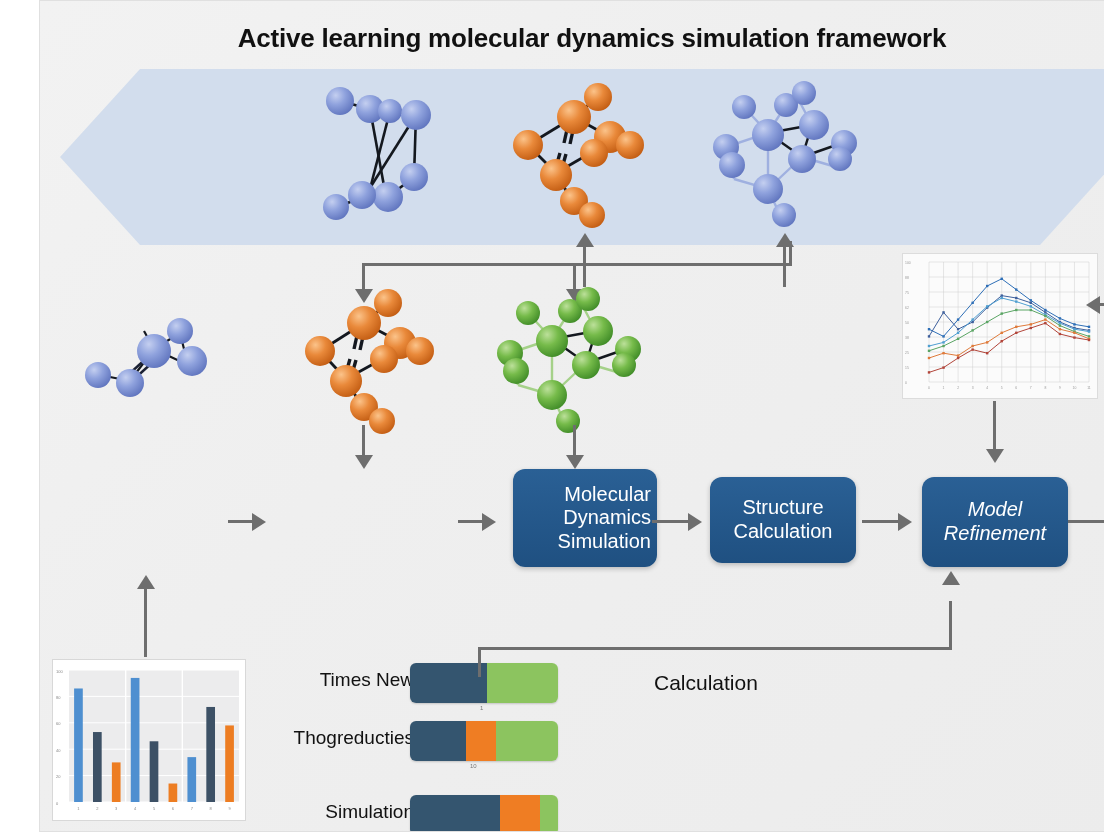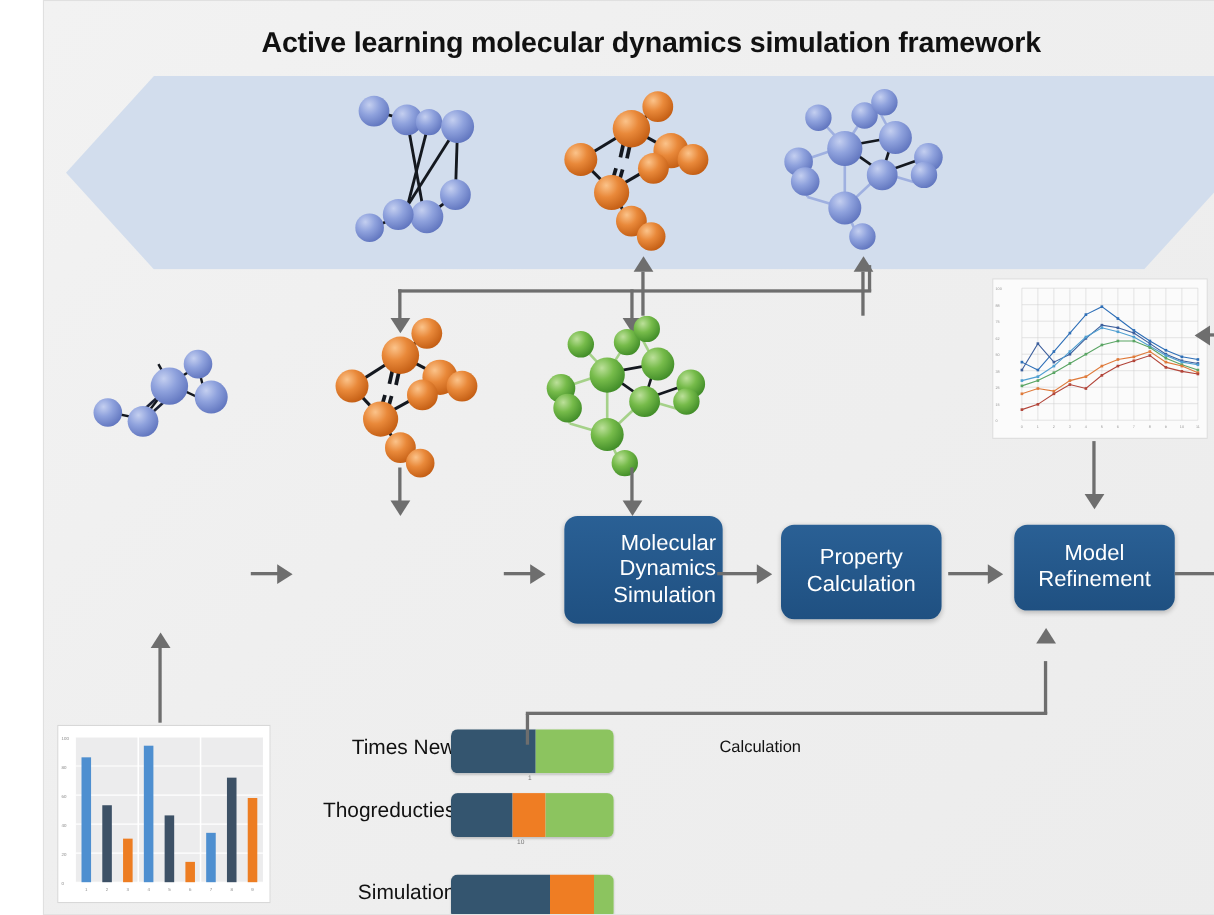--- a/index.html
+++ b/index.html
@@ -150,21 +150,21 @@
     position: absolute;
     top: 42px;
     font-size: 6px;
     color: #777777;
   }
 
   #calc-label {
     position: absolute;
     left: 614px;
     top: 670px;
-    font-size: 15px;
+    font-size: 21px;
     color: #111111;
   }
 
   .wm {
     position: absolute;
     right: 8px;
     bottom: 4px;
     font-size: 9px;
     color: #c8c8c8;
     letter-spacing: 1px;
@@ -531,23 +531,23 @@
         <rect x="184.8" y="84.8" width="2.4" height="2.4" fill="#b2453a"></rect>
       </svg>
   </div>
   <div class="vline" style="left:953px; top:400px; height:50px;"></div>
   <div class="arrow-d" style="left:946px; top:448px;"></div>
 
   <div class="pbox" style="left:473px; top:468px; width:144px; height:98px;text-align:right;">
     <span>Molecular Dynamics Simulation</span>
   </div>
   <div class="pbox" style="left:670px; top:476px; width:146px; height:86px;">
-    <span>Property Calculation</span>
-  </div>
-  <div class="pbox" style="left:882px; top:476px; width:146px; height:78px;">
+    <span>Structure Calculation</span>
+  </div>
+  <div class="pbox" style="left:882px; top:476px; width:146px; height:90px;font-style:italic;">
     <span>Model Refinement</span>
   </div>
 
   <div class="hline" style="left:188px; top:519px; width:26px;"></div>
   <div class="arrow-r" style="left:212px; top:512px;"></div>
 
   <div class="hline" style="left:418px; top:519px; width:26px;"></div>
   <div class="arrow-r" style="left:442px; top:512px;"></div>
 
   <div class="hline" style="left:612px; top:519px; width:38px;"></div>

